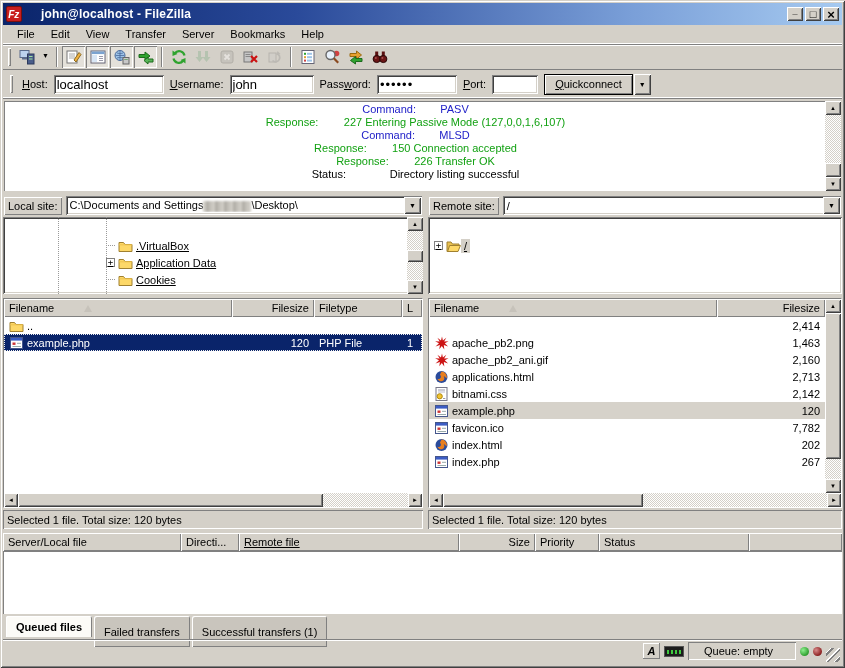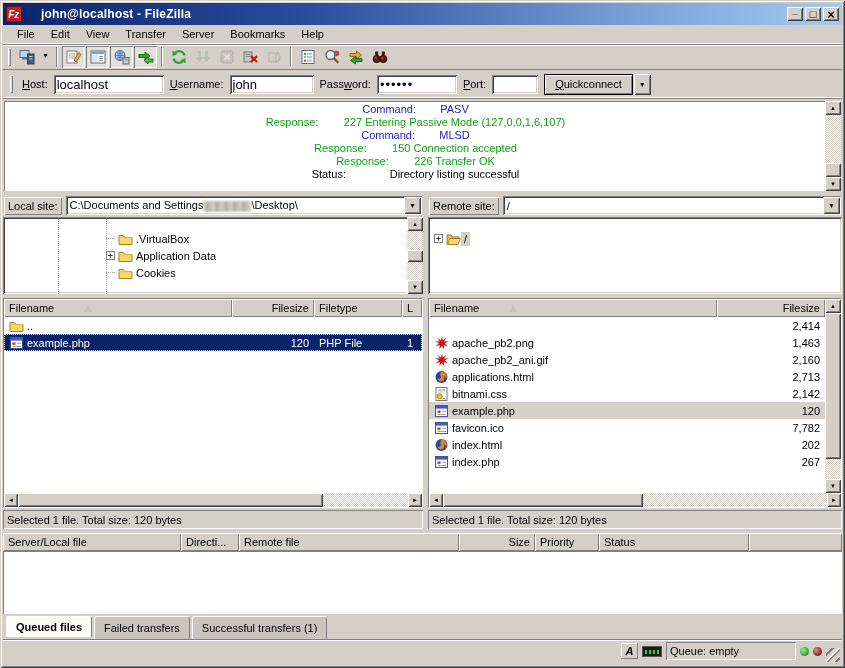--- a/index.html
+++ b/index.html
@@ -68,21 +68,21 @@
   .pane.localp { width:420px; flex:0 0 auto; }
   .pane.remotep { flex:1; margin-left:5px; }
   .sitebar { height:21px; display:flex; align-items:center; gap:4px; padding:0 1px; flex:0 0 auto; }
   .site-label { padding:3px 4px; white-space:nowrap; }
   .combo { flex:1; height:19px; background:#fff; display:flex; align-items:center; box-shadow: inset 1px 1px 0 #808080, inset -1px -1px 0 #fff, inset 2px 2px 0 #404040, inset -2px -2px 0 #d4d0c8; }
   .combo-text { flex:1; padding-left:4px; white-space:nowrap; overflow:hidden; }
   .combo-btn { width:17px; height:17px; margin-right:1px; background:#d4d0c8; display:flex; align-items:center; justify-content:center; font-size:7px; flex:0 0 auto; box-shadow: inset 1px 1px 0 #fff, inset -1px -1px 0 #404040, inset 2px 2px 0 #d4d0c8, inset -2px -2px 0 #808080; }
   .blurbox { display:inline-block; width:48px; height:11px; vertical-align:middle; background:repeating-linear-gradient(90deg,#cfccc5 0 3px,#b2afa8 3px 6px,#c4c1ba 6px 9px); filter:blur(1.3px); border-radius:1px; }
 
   .treeview { height:77px; margin-top:1px; background:#fff; position:relative; overflow:hidden; display:flex; flex:0 0 auto; box-shadow: inset 1px 1px 0 #808080, inset -1px -1px 0 #fff, inset 2px 2px 0 #404040, inset -2px -2px 0 #d4d0c8; }
-  .treebody { flex:1; padding-top:13px; overflow:hidden; position:relative; }
+  .treebody { flex:1; padding-top:20px; overflow:hidden; position:relative;text-decoration:underline; }
   .guide { position:absolute; top:0; bottom:0; border-left:1px dotted #9a9a9a; }
   .trow { height:17px; display:flex; align-items:center; white-space:nowrap; position:relative; }
   .indent3 { padding-left:103px; }
   .expander { width:9px; height:9px; background:#fff; border:1px solid #808080; display:flex; align-items:center; justify-content:center; font-size:9px; line-height:7px; flex:0 0 auto; font-family:"DejaVu Sans Mono",monospace; }
   .exp-plus::before{content:"+";} .exp-minus::before{content:"-";}
   .connector { width:9px; height:1px; border-top:1px dotted #9a9a9a; flex:0 0 auto; }
   .tree-gap { width:3px; flex:0 0 auto; }
   .tlabel { padding:1px 3px; }
   .tlabel.sel { background:#d4d0c8; }
 
@@ -105,34 +105,34 @@
 
   .c-name-l { width:228px; } .c-size-l { width:82px; } .c-type-l { width:88px; } .c-last-l { flex:1 1 auto; overflow:hidden; }
   .c-name-r { width:288px; } .c-size-r { flex:1 1 auto; }
 
   .statusline { height:19px; margin-top:2px; display:flex; align-items:center; padding-left:4px; flex:0 0 auto; box-shadow: inset 1px 1px 0 #808080, inset -1px -1px 0 #fff; white-space:nowrap; overflow:hidden; }
 
   
   .queue { margin-top:4px; flex:0 0 auto; }
   .qheader { height:18px; display:flex; background:#d4d0c8; }
   .qbody { height:63px; background:#fff; box-shadow: inset 1px 1px 0 #808080, inset -1px -1px 0 #fff; }
-  .qc0{width:178px;} .qc1{width:58px;} .qc2{width:220px;} .qc3{width:76px;} .qc4{width:64px;} .qc5{width:150px;} .qcf{flex:1;}
+  .qc0{width:178px;} .qc1{width:58px;} .qc2{width:220px;text-decoration:underline;} .qc3{width:76px;} .qc4{width:64px;} .qc5{width:150px;} .qcf{flex:1;}
 
   
   .tabstrip { height:24px; display:flex; align-items:flex-start; padding:2px 0 0 3px; gap:2px; flex:0 0 auto; }
-  .tab { height:24px; padding:2px 10px; background:#c9c5bd; display:flex; align-items:center; box-shadow: inset 1px 1px 0 #fff, inset -1px -1px 0 #808080; border-radius:2px 2px 0 0; }
+  .tab { height:31px; padding:2px 10px; background:#c9c5bd; display:flex; align-items:center; box-shadow: inset 1px 1px 0 #fff, inset -1px -1px 0 #808080; border-radius:2px 2px 0 0; }
   .tab.active { background:#fcfbf7; font-weight:bold; height:21px; box-shadow: inset 1px 1px 0 #fff, inset -1px 0 0 #808080; }
 
   
   .statusbar { height:23px; margin-top:1px; display:flex; align-items:center; justify-content:flex-end; gap:4px; padding:0 2px; flex:0 0 auto; border-top:1px solid #808080; box-shadow:0 1px 0 #fff inset; }
   .sb-icon-a { width:17px; height:16px; display:flex; align-items:center; justify-content:center; font-weight:bold; font-style:italic; font-size:11px; box-shadow: inset -1px -1px 0 #808080, inset 1px 1px 0 #fff; background:#d4d0c8; }
   .sb-icon-a::before { content:"A"; }
   .speedbadge { width:20px; height:11px; background:#1c1c1c; border:1px solid #555; position:relative; }
   .speedbadge::before { content:""; position:absolute; left:2px; top:3px; width:14px; height:4px; background:repeating-linear-gradient(90deg,#3ec93e 0 2px,#1c1c1c 2px 4px); }
-  .queue-panel { width:130px; height:18px; display:flex; align-items:center; padding-left:4px; box-shadow: inset 1px 1px 0 #808080, inset -1px -1px 0 #fff; }
+  .queue-panel { width:108px; height:18px; display:flex; align-items:center; padding-left:16px; box-shadow: inset 1px 1px 0 #808080, inset -1px -1px 0 #fff; }
   .led { width:9px; height:9px; border-radius:50%; }
   .led-green { background:radial-gradient(circle at 35% 35%, #8ef08e, #2f9e2f 70%, #1a6a1a); }
   .led-red { background:radial-gradient(circle at 35% 35%, #d98a8a, #8b2020 70%, #5a1010); }
   .grip { width:14px; height:14px; align-self:flex-end; background:repeating-linear-gradient(135deg, transparent 0 3px, #fff 3px 4px, #808080 4px 6px); }
 </style>
 </head>
 <body>
 
 <svg width="0" height="0" style="position:absolute">
   <defs>

